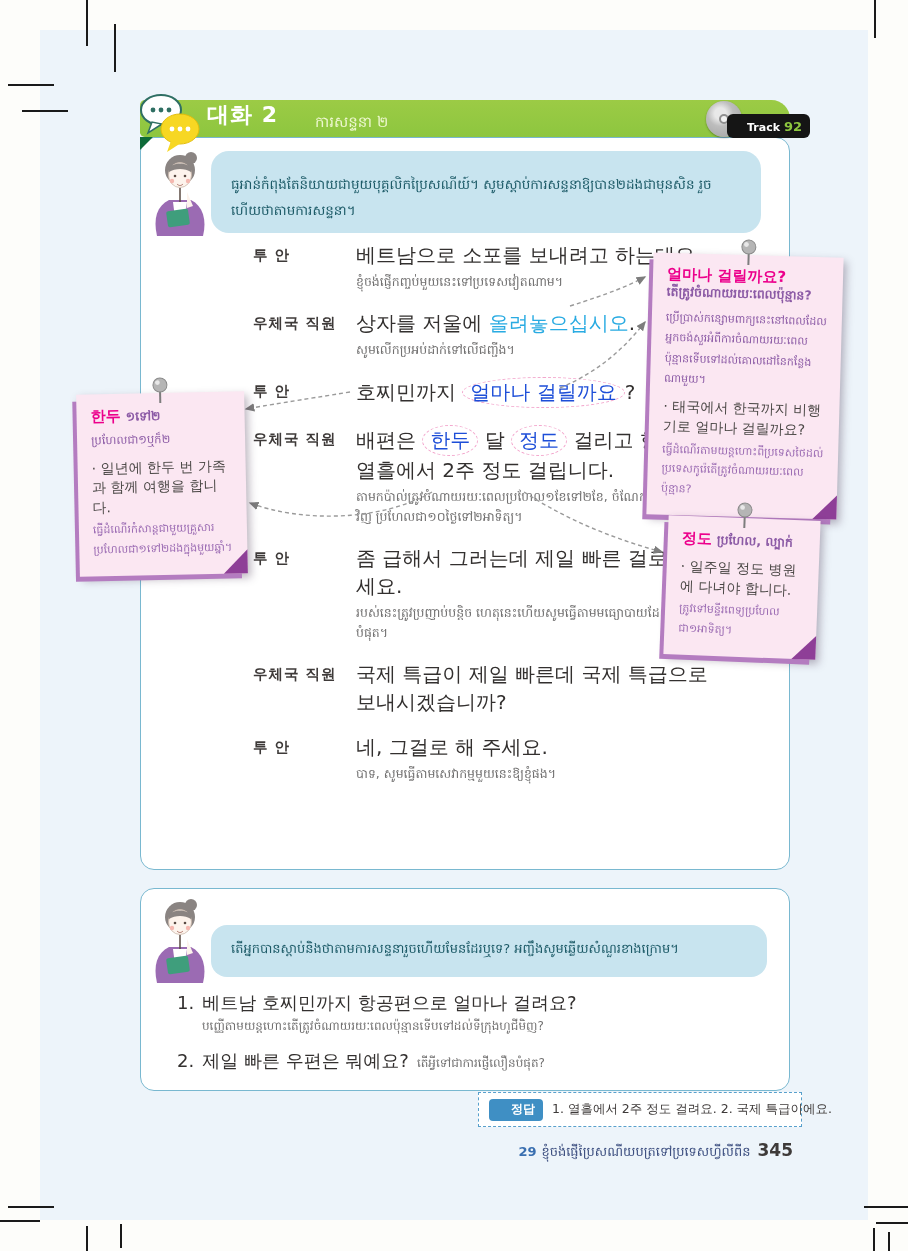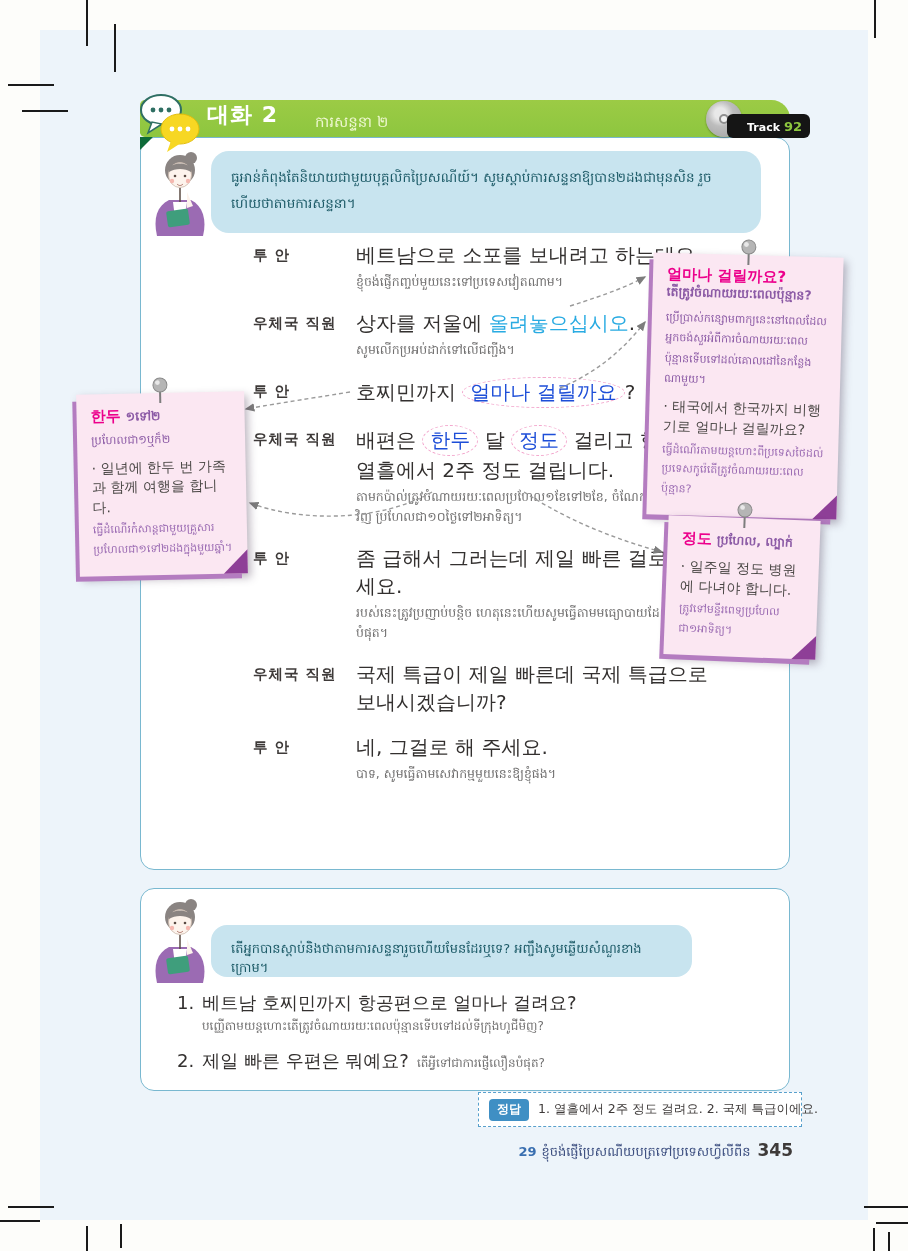--- a/index.html
+++ b/index.html
@@ -30,21 +30,21 @@
   .track-badge .t-num { color:#8dc63f; font-size:13px; font-weight:bold; margin-left:4px; }
 
   
   .main-box { position:absolute; left:140px; top:137px; width:650px; height:733px; background:#ffffff;
     border:1.6px solid #79b8d0; border-radius:14px; z-index:3; }
   .practice-box { position:absolute; left:140px; top:888px; width:650px; height:203px; background:#ffffff;
     border:1.6px solid #79b8d0; border-radius:14px; z-index:3; }
 
   
   .intro-bubble { position:absolute; left:70px; top:13px; width:550px; height:82px; background:#c8e4ef;
-    border-radius:18px; padding:13px 20px; color:#1d5b68; font-size:13.5px; line-height:1.95; }
+    border-radius:18px; padding:20px 20px; color:#1d5b68; font-size:13.5px; line-height:1.95; }
   .avatar { position:absolute; left:6px; top:10px; width:66px; height:90px; }
 
   
   .dialogue { position:absolute; left:112px; top:103px; width:520px; }
   .d-row { display:flex; margin-bottom:17px; }
   .d-speaker { width:103px; flex:0 0 103px; font-size:14.5px; font-weight:600; color:#3e3a39; padding-top:5px; letter-spacing:1px; }
   .d-text { width:365px; }
   .d-ko { font-size:20px; color:#33302f; line-height:1.4; }
   .d-km { font-size:12.5px; color:#727171; line-height:1.6; margin-top:3px; }
   .hl-blue { color:#29abe2; }
@@ -64,34 +64,34 @@
   .n-ex-ko { color:#4a4745; font-size:14px; margin-top:8px; line-height:1.4; }
   .n-ex-km { color:#9b6bb3; font-size:11px; margin-top:3px; line-height:1.8; }
   .note-eolmana { left:650px; top:255px; width:190px; transform:rotate(1.6deg); }
   .note-handu { left:78px; top:393px; width:168px; transform:rotate(-1.2deg); }
   .note-jeongdo { left:666px; top:518px; width:152px; transform:rotate(2.2deg); }
 
   
   .connector-svg { position:absolute; left:0; top:0; z-index:7; pointer-events:none; }
 
   
-  .practice-bubble { position:absolute; left:70px; top:36px; width:481px; height:52px; background:#c8e4ef;
+  .practice-bubble { position:absolute; left:70px; top:36px; width:556px; height:52px; background:#c8e4ef;
     border-radius:16px; padding:15px 18px 0 20px; color:#1d5b68; font-size:13px; }
   .questions { position:absolute; left:36px; top:102px; width:590px; }
   .q-row { margin-bottom:13px; }
   .q-ko { font-size:18px; color:#33302f; }
   .q-no { margin-right:8px; }
   .q-km { font-size:12px; color:#727171; margin:3px 0 0 25px; }
   .q-km-inline { font-size:12px; color:#727171; margin-left:8px; }
 
   
   .answer-box { position:absolute; left:478px; top:1092px; width:324px; height:35px; background:#ffffff;
     border:1.3px dashed #58a0cc; display:flex; align-items:center; padding:0 10px; gap:9px; z-index:4; }
   .answer-badge { background:#3f8fc4; color:#ffffff; font-size:12px; font-weight:bold;
-    border-radius:4px; padding:2px 8px 3px 8px; flex:0 0 auto; }
+    border-radius:4px; padding:2px 8px 3px 22px; flex:0 0 auto; }
   .answer-text { font-size:12.5px; color:#3e3a39; white-space:nowrap; }
 
   
   .footer { position:absolute; right:115px; top:1140px; text-align:right; z-index:4; white-space:nowrap; }
   .f-chapter-no { color:#3a6fb0; font-size:13px; font-weight:bold; }
   .f-title { color:#3d4f80; font-size:13px; margin-left:5px;text-align:right; }
   .f-page { color:#3e3a39; font-size:17px; font-weight:bold; margin-left:7px; }
 </style>
 </head>
 <body>

